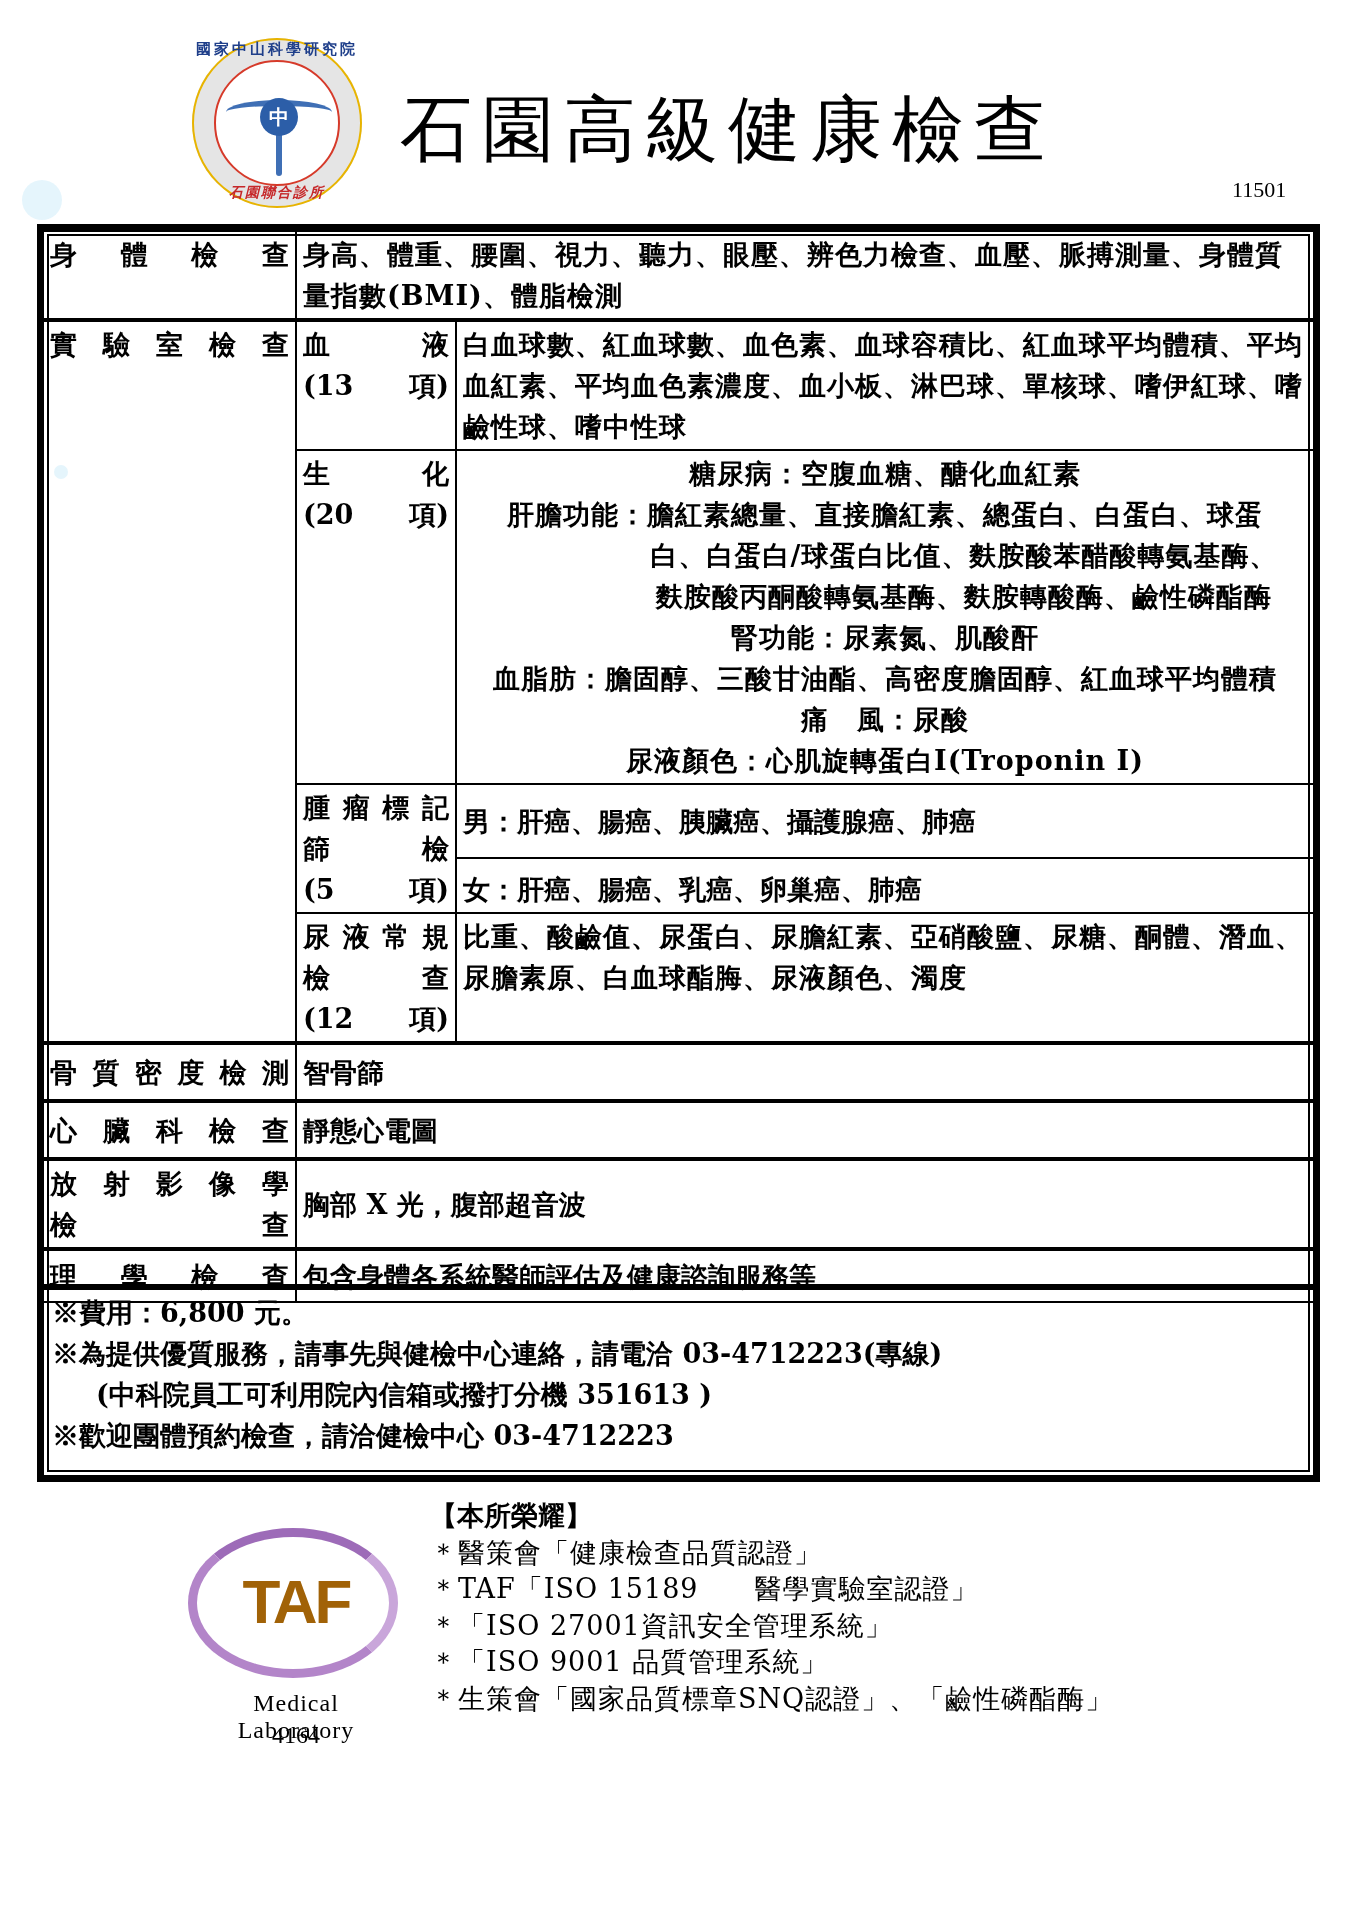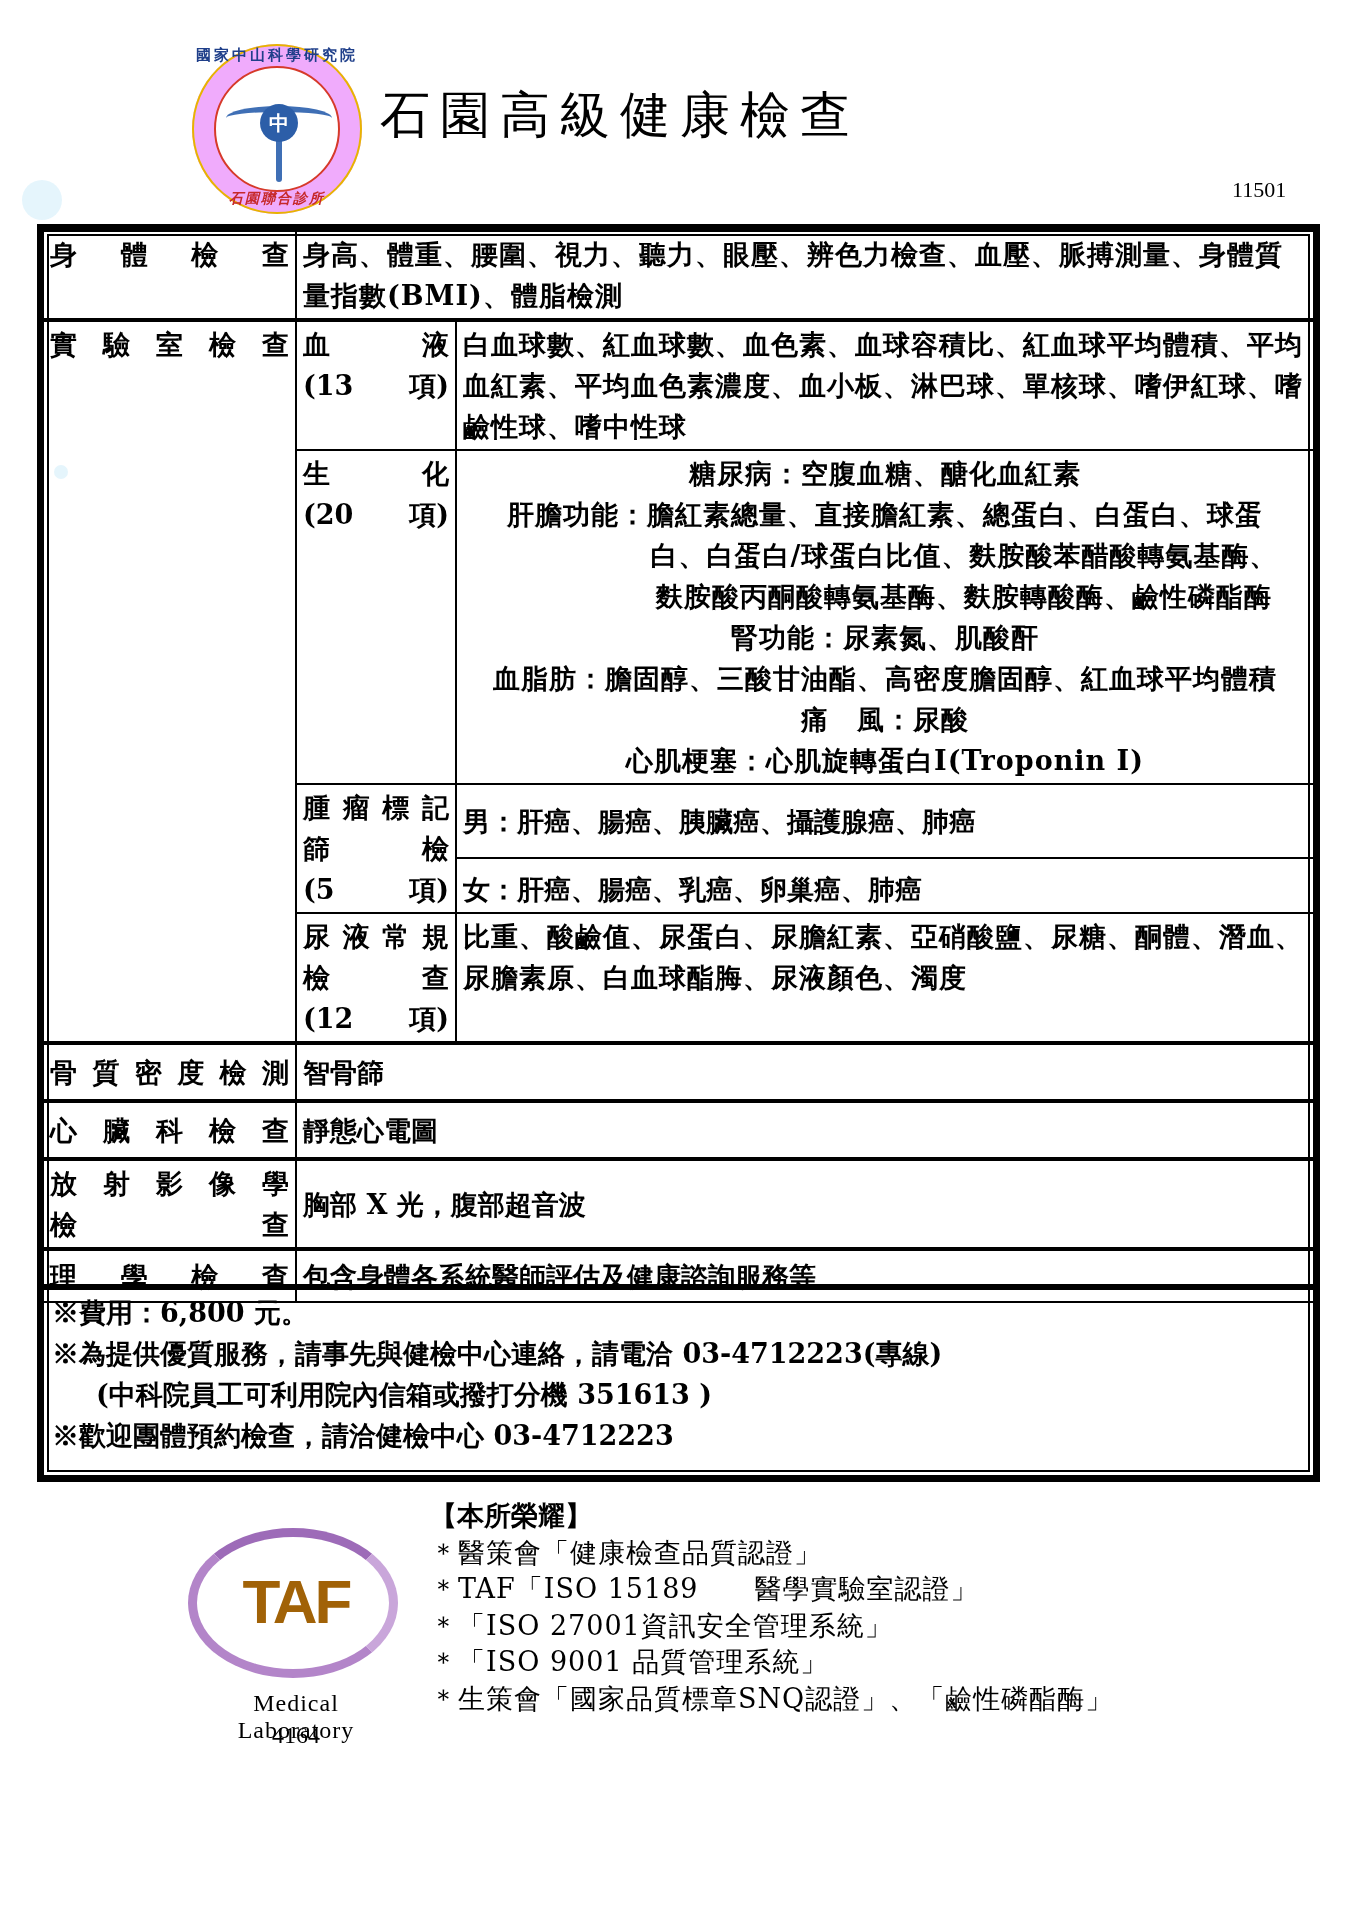--- a/index.html
+++ b/index.html
@@ -2,22 +2,22 @@
 <html><head>
   <meta charset="utf-8">
   <style>
     html, body { margin: 0; padding: 0; background: #ffffff; }
     body {
       width: 1356px; height: 1918px; position: relative; overflow: hidden;
       font-family: "DejaVu Serif", "Liberation Serif", serif;
       color: #000;
     }
     .logo {
-      position: absolute; left: 192px; top: 44px; width: 170px; height: 170px;
-      border-radius: 50%; background: #f0abfc;
+      position: absolute; left: 192px; top: 38px; width: 170px; height: 170px;
+      border-radius: 50%; background: #e5e5e5;
       box-shadow: 0 0 0 2px #e8b400 inset;
     }
     .logo .ring {
       position: absolute; left: 22px; top: 22px; width: 126px; height: 126px;
       border-radius: 50%; background: #ffffff; border: 2px solid #d63a2a;
       box-sizing: border-box;
     }
     .logo .emblem {
       position: absolute; left: 44px; top: 36px; width: 38px; height: 38px;
       border-radius: 50%; background: #2c5ea8; color: #fff;
@@ -38,22 +38,22 @@
       font-size: 15px; font-weight: bold; color: #1f3f8a; letter-spacing: 3px;
       font-family: "DejaVu Sans", sans-serif;
     }
     .logo .bottom-text {
       position: absolute; left: 0; top: 146px; width: 170px; text-align: center;
       font-size: 14px; font-weight: bold; color: #c6282a; letter-spacing: 2px;
       font-family: "DejaVu Sans", sans-serif;
       font-style: italic;
     }
     .title {
-      position: absolute; left: 380px; top: 82px;
-      font-size: 50px; letter-spacing: 10px; font-weight: normal;
+      position: absolute; left: 400px; top: 82px;
+      font-size: 72px; letter-spacing: 10px; font-weight: normal;
       font-family: Liberation Serif, serif;
     }
     .doc-code {
       position: absolute; left: 1232px; top: 177px;
       font-size: 22px; font-family: "Liberation Serif", serif;
     }
     .frame {
       position: absolute; left: 37px; top: 224px; width: 1283px; height: 1258px;
       border-top: 7px solid #000; border-left: 7px solid #000;
       border-right: 7px solid #000; border-bottom: 7px solid #000;
@@ -194,21 +194,21 @@
           </div>
     </td>
     <td style="letter-spacing:1px;text-align:center;">
       <div><span>糖尿病：</span><span>空腹血糖、醣化血紅素</span></div>
       <div><span>肝膽功能：</span><span>膽紅素總量、直接膽紅素、總蛋白、白蛋白、球蛋</span></div>
       <div class="indent"><span>白、白蛋白/球蛋白比值、麩胺酸苯醋酸轉氨基酶、</span></div>
       <div class="indent"><span>麩胺酸丙酮酸轉氨基酶、麩胺轉酸酶、鹼性磷酯酶</span></div>
       <div><span>腎功能：</span><span>尿素氮、肌酸酐</span></div>
       <div><span>血脂肪：</span><span>膽固醇、三酸甘油酯、高密度膽固醇、紅血球平均體積</span></div>
       <div><span>痛　風：</span><span>尿酸</span></div>
-      <div><span>心肌梗塞：</span><span>心肌旋轉蛋白Ⅰ(Troponin I)</span></div>
+      <div><span>尿液顏色：</span><span>心肌旋轉蛋白Ⅰ(Troponin I)</span></div>
     </td>
   </tr>
 
   <tr>
     <td rowspan="2">
       <div class="cat-wrap">腫瘤標記</div>
       <div class="cat">
             <span>篩</span>
             <span>檢</span>
           </div>

